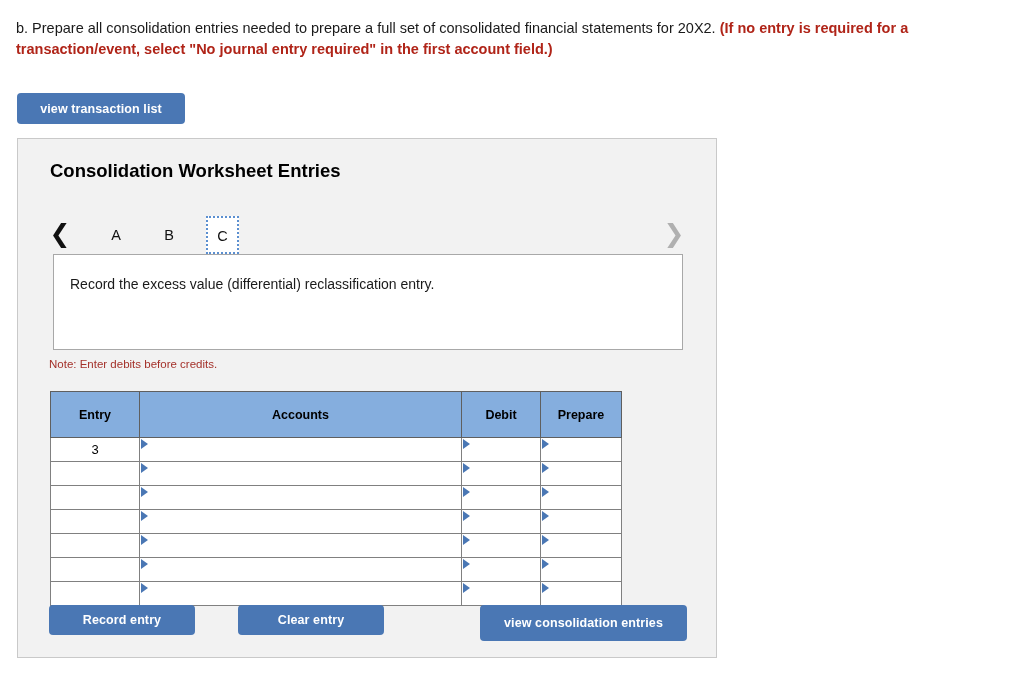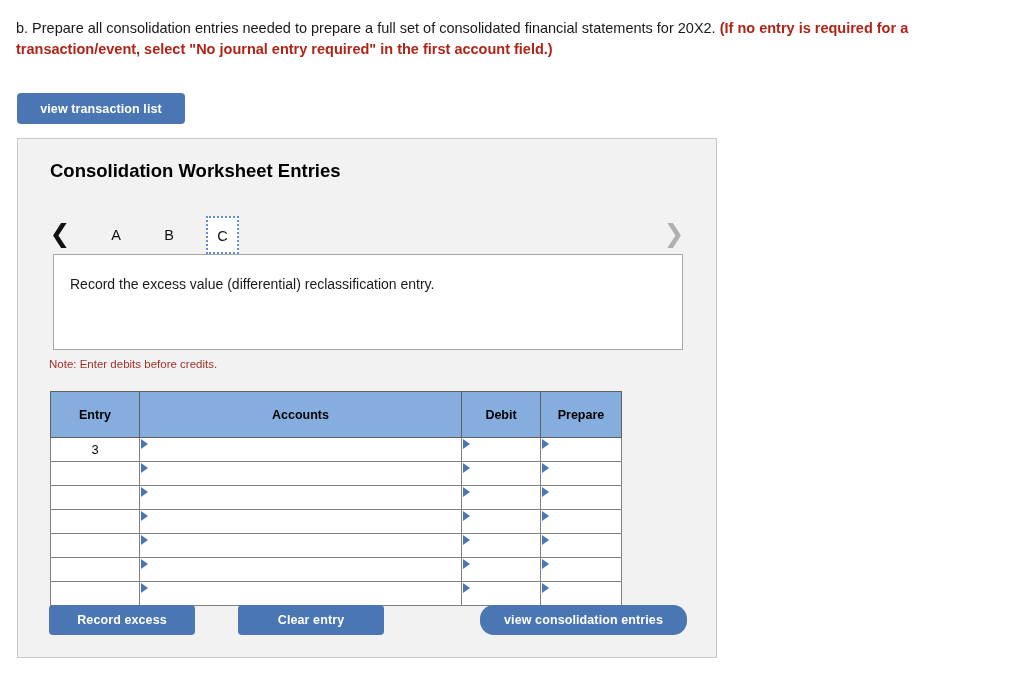--- a/index.html
+++ b/index.html
@@ -210,22 +210,21 @@
     left: 220px;
     top: 466px;
     width: 146px;
     height: 30px;
   }
   .btn-viewcons {
     position: absolute;
     left: 462px;
     top: 466px;
     width: 207px;
-    height: 30px;
-    border-radius: 14px;
+    height: 36px;
   }
 </style>
 </head>
 <body>
 
 <div class="prompt">
   <span>b. Prepare all consolidation entries needed to prepare a full set of consolidated financial statements for 20X2.</span>
   <span class="red">(If no entry is required for a transaction/event, select "No journal entry required" in the first account field.)</span>
 </div>
 
@@ -303,17 +302,17 @@
       </tr>
       <tr>
         <td></td>
         <td><span class="cellmark"></span><span></span></td>
         <td><span class="cellmark"></span><span></span></td>
         <td><span class="cellmark"></span><span></span></td>
       </tr>
     </tbody>
   </table>
 
-  <button class="btn btn-record">Record excess</button>
+  <button class="btn btn-record">Record entry</button>
   <button class="btn btn-clear">Clear entry</button>
   <button class="btn btn-viewcons">view consolidation entries</button>
 
 </div>
 
 </body></html>

